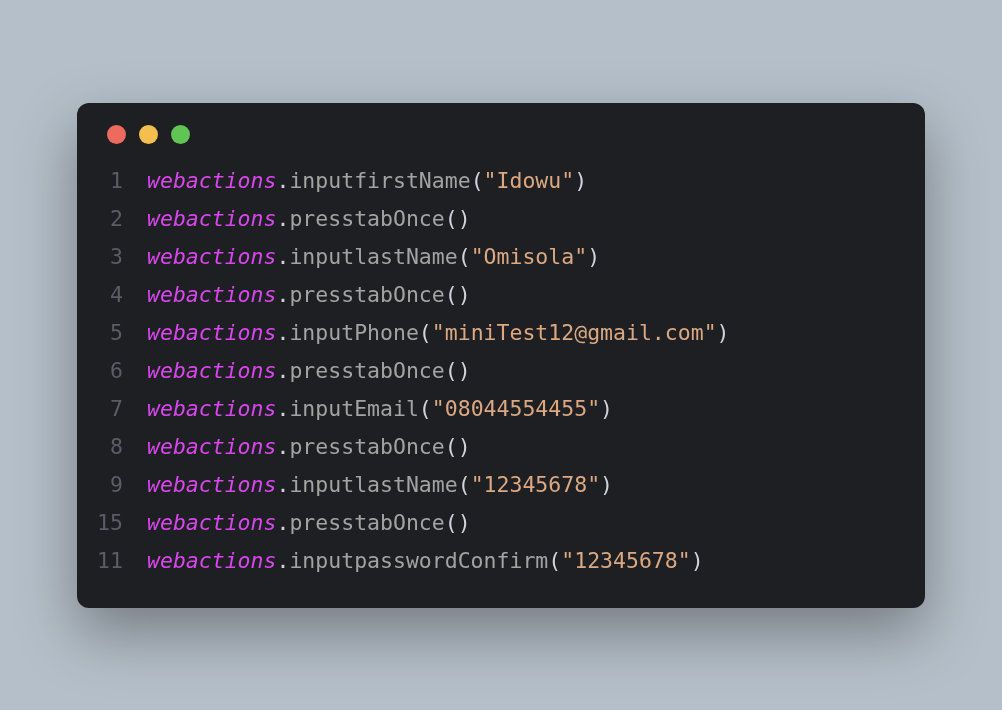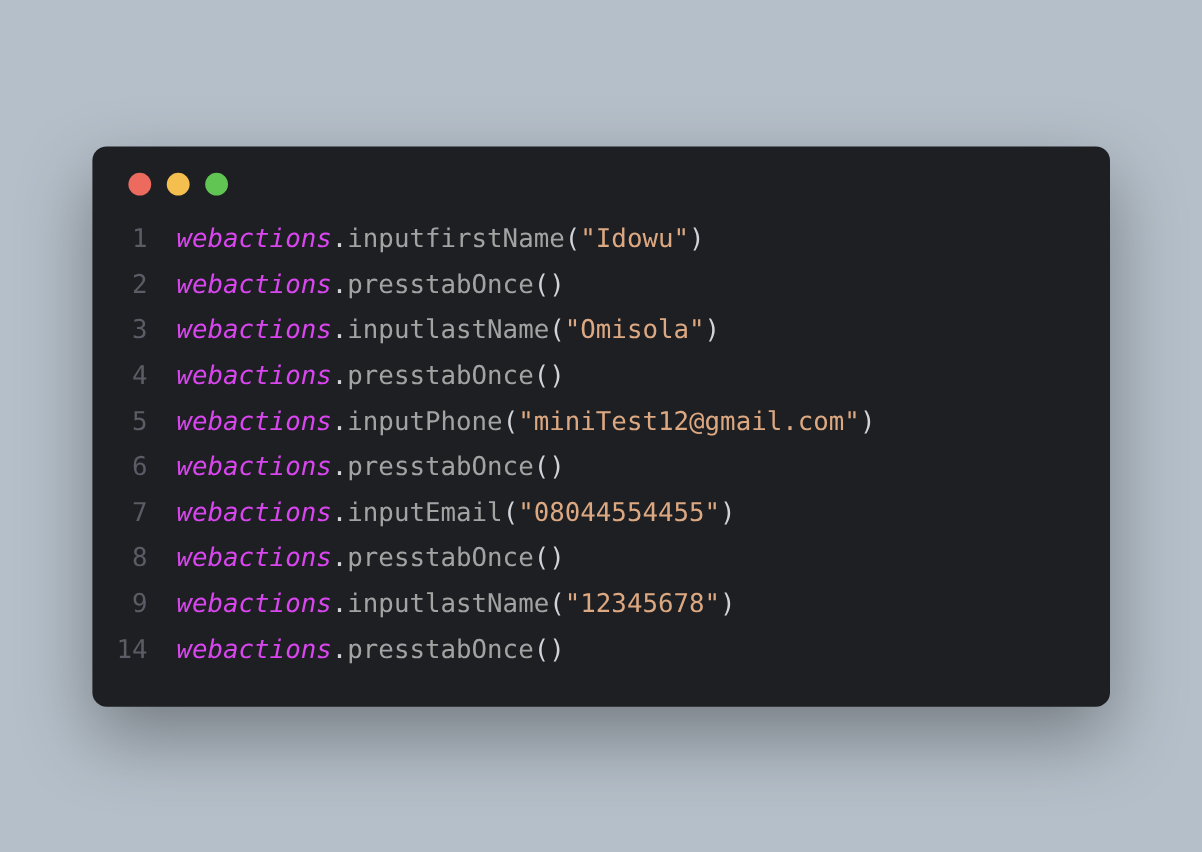--- a/index.html
+++ b/index.html
@@ -74,15 +74,16 @@
   <div class="code-area" id="code-area">
       <div class="code-line"><span class="line-number">1</span><span class="line-content"><span class="tok-object">webactions</span><span class="tok-punct">.</span><span class="tok-method">inputfirstName</span><span class="tok-punct">(</span><span class="tok-string">"Idowu"</span><span class="tok-punct">)</span></span></div>
       <div class="code-line"><span class="line-number">2</span><span class="line-content"><span class="tok-object">webactions</span><span class="tok-punct">.</span><span class="tok-method">presstabOnce</span><span class="tok-punct">()</span></span></div>
       <div class="code-line"><span class="line-number">3</span><span class="line-content"><span class="tok-object">webactions</span><span class="tok-punct">.</span><span class="tok-method">inputlastName</span><span class="tok-punct">(</span><span class="tok-string">"Omisola"</span><span class="tok-punct">)</span></span></div>
       <div class="code-line"><span class="line-number">4</span><span class="line-content"><span class="tok-object">webactions</span><span class="tok-punct">.</span><span class="tok-method">presstabOnce</span><span class="tok-punct">()</span></span></div>
       <div class="code-line"><span class="line-number">5</span><span class="line-content"><span class="tok-object">webactions</span><span class="tok-punct">.</span><span class="tok-method">inputPhone</span><span class="tok-punct">(</span><span class="tok-string">"miniTest12@gmail.com"</span><span class="tok-punct">)</span></span></div>
       <div class="code-line"><span class="line-number">6</span><span class="line-content"><span class="tok-object">webactions</span><span class="tok-punct">.</span><span class="tok-method">presstabOnce</span><span class="tok-punct">()</span></span></div>
       <div class="code-line"><span class="line-number">7</span><span class="line-content"><span class="tok-object">webactions</span><span class="tok-punct">.</span><span class="tok-method">inputEmail</span><span class="tok-punct">(</span><span class="tok-string">"08044554455"</span><span class="tok-punct">)</span></span></div>
       <div class="code-line"><span class="line-number">8</span><span class="line-content"><span class="tok-object">webactions</span><span class="tok-punct">.</span><span class="tok-method">presstabOnce</span><span class="tok-punct">()</span></span></div>
       <div class="code-line"><span class="line-number">9</span><span class="line-content"><span class="tok-object">webactions</span><span class="tok-punct">.</span><span class="tok-method">inputlastName</span><span class="tok-punct">(</span><span class="tok-string">"12345678"</span><span class="tok-punct">)</span></span></div>
-      <div class="code-line"><span class="line-number">14</span><span class="line-content"><span class="tok-object">webactions</span><span class="tok-punct">.</span><span class="tok-method">presstabOnce</span><span class="tok-punct">()</span></span></div>
+      <div class="code-line"><span class="line-number">15</span><span class="line-content"><span class="tok-object">webactions</span><span class="tok-punct">.</span><span class="tok-method">presstabOnce</span><span class="tok-punct">()</span></span></div>
+      <div class="code-line"><span class="line-number">11</span><span class="line-content"><span class="tok-object">webactions</span><span class="tok-punct">.</span><span class="tok-method">inputpasswordConfirm</span><span class="tok-punct">(</span><span class="tok-string">"12345678"</span><span class="tok-punct">)</span></span></div>
     </div>
 </div>
 
 </body></html>

